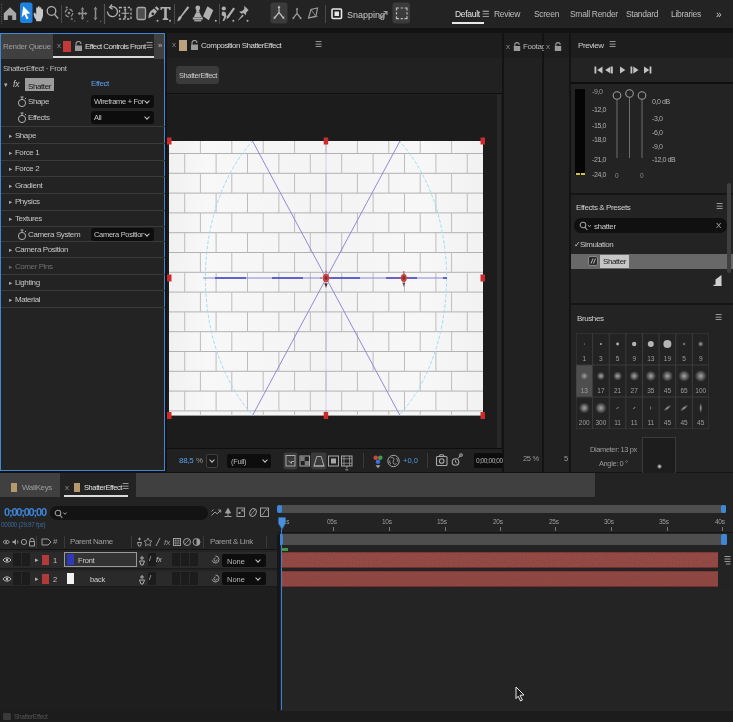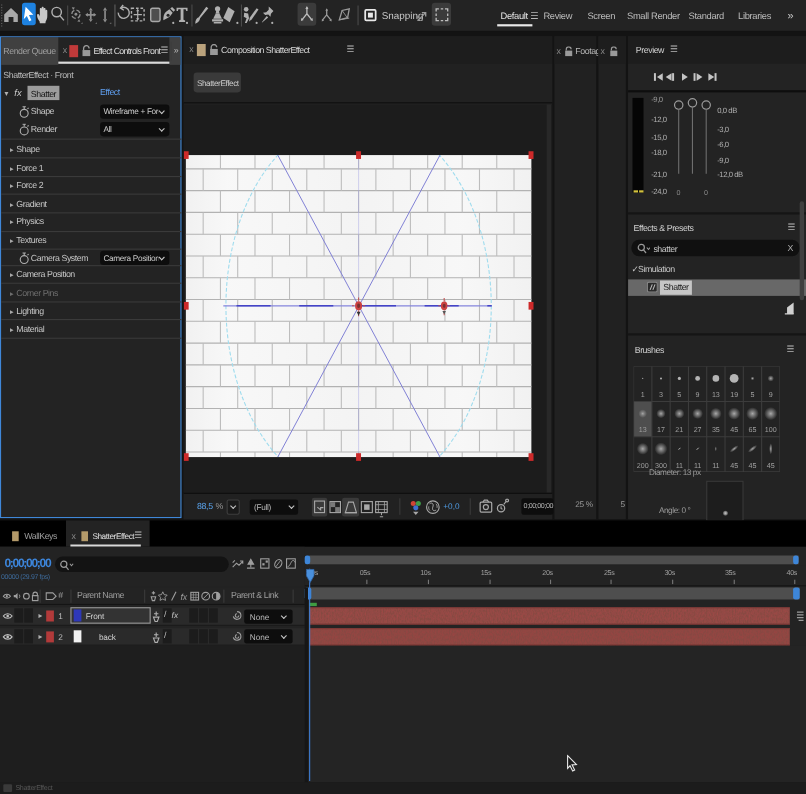--- a/index.html
+++ b/index.html
@@ -177,21 +177,21 @@
  <div class="ddl" style="left:90px;top:0px;width:63px;height:13px;padding-left:3px">Wireframe + Force</div>
  <div class="abs" style="left:143px;top:1px;width:9px;height:11px;background:#0d0d0d"></div>
  <span class="cv" style="left:144px;top:4px"></span>
 </div>
 
 <div class="abs" style="left:0;top:77px;width:163px;height:15px">
  <svg class="abs" style="left:16px;top:1px" width="10" height="12" viewBox="0 0 10 12">
           <circle cx="5" cy="7" r="3.6" fill="none" stroke="#b0b0b0" stroke-width="1"></circle>
           <path d="M3.5 1h3M5 1v2M8 3l1-1" stroke="#b0b0b0" stroke-width="1"></path>
         </svg>
- <span class="lbl" style="left:27px;top:2px">Render</span>
+ <span class="lbl" style="left:27px;top:2px">Effects</span>
  <div class="ddl" style="left:90px;top:0px;width:63px;height:13px;padding-left:3px">All</div>
  <span class="cv" style="left:144px;top:4px"></span>
 </div>
 <div class="row-sep" style="top:92px"></div>
 <div class="grp" style="top:97px"><span class="tw">▸</span>Shape</div>
 <div class="row-sep" style="top:109px"></div>
 <div class="grp" style="top:113.5px"><span class="tw">▸</span>Force 1</div>
 <div class="row-sep" style="top:125.5px"></div>
 <div class="grp" style="top:130px"><span class="tw">▸</span>Force 2</div>
 <div class="row-sep" style="top:142px"></div>
@@ -495,30 +495,30 @@
             <ellipse cx="74.8" cy="75.0" rx="0.8" ry="2.5" fill="url(#soft)"></ellipse>
             <text x="74.8" y="92.0" font-size="6.5" fill="#9e9e9e" text-anchor="middle" font-family="Liberation Sans">11</text>
             <ellipse cx="91.4" cy="75.0" rx="4.8" ry="1.6" fill="url(#soft)" transform="rotate(-38 91.4 75.0)"></ellipse>
             <text x="91.4" y="92.0" font-size="6.5" fill="#9e9e9e" text-anchor="middle" font-family="Liberation Sans">45</text>
             <ellipse cx="108.1" cy="75.0" rx="5.1" ry="1.7" fill="url(#soft)" transform="rotate(-38 108.1 75.0)"></ellipse>
             <text x="108.1" y="92.0" font-size="6.5" fill="#9e9e9e" text-anchor="middle" font-family="Liberation Sans">45</text>
             <ellipse cx="124.7" cy="75.0" rx="1.5" ry="5.1" fill="url(#soft)"></ellipse>
             <text x="124.7" y="92.0" font-size="6.5" fill="#9e9e9e" text-anchor="middle" font-family="Liberation Sans">45</text>
           </svg>
         </div>
- <span class="lbl" style="left:19px;top:120px;color:#9a9a9a;font-size:7.5px">Diameter: 13 px</span>
+ <span class="lbl" style="left:19px;top:140px;color:#9a9a9a;font-size:7.5px">Diameter: 13 px</span>
  <span class="lbl" style="left:28px;top:154px;color:#9a9a9a;font-size:7.5px">Angle: 0 °</span>
  <div class="abs" style="left:71px;top:132px;width:34px;height:37px;background:#1d1d1d;border:1px solid #3a3a3a">
   <div class="abs" style="left:14px;top:26px;width:5px;height:5px;border-radius:50%;background:radial-gradient(circle,#c8c8c8 0%,#888 40%,#1d1d1d 75%)"></div>
  </div>
 </div>
 </div>
 
 <div class="panel" style="left:0;top:473px;width:733px;height:238px;background:#232323" id="timeline">
-<div class="abs" style="left:0;top:0;width:733px;height:24px;background:#000000">
+<div class="abs" style="left:0;top:0;width:595px;height:24px;background:#404040">
  <div class="abs" style="left:11px;top:10px;width:6px;height:9px;background:#b49a6a"></div>
  <span class="lbl" style="left:22px;top:10px;color:#9e9e9e">WallKeys</span>
  <div class="abs" style="left:60px;top:0;width:76px;height:24px;background:#232323"></div>
  <span class="abs" style="left:65px;top:10px;font-size:8px;color:#8a8a8a">x</span>
  <div class="abs" style="left:74px;top:10px;width:6px;height:9px;background:#b49a6a"></div>
  <span class="lbl" style="left:84px;top:10px;color:#e0e0e0;font-size:7.5px;letter-spacing:-.4px">ShatterEffect</span>
  <span class="abs" style="left:122px;top:9px;font-size:8px;color:#b8b8b8">☰</span>
  <div class="abs" style="left:64px;top:22px;width:64px;height:2px;background:#dadada"></div>
 </div>
 <div class="abs" style="left:0;top:24px;width:277px;height:36px;background:#232323">

